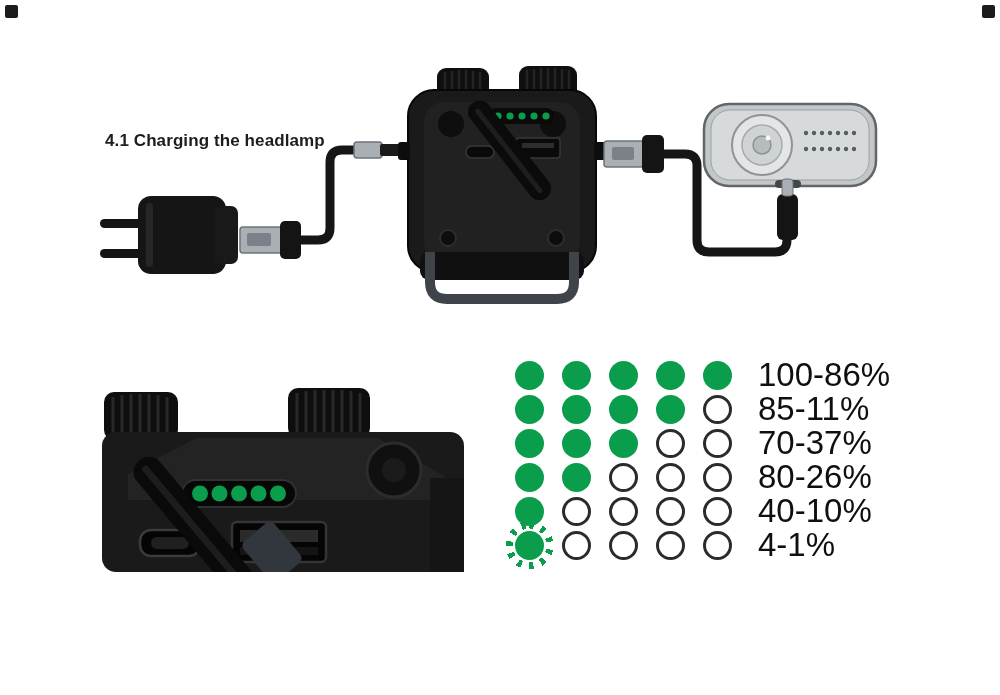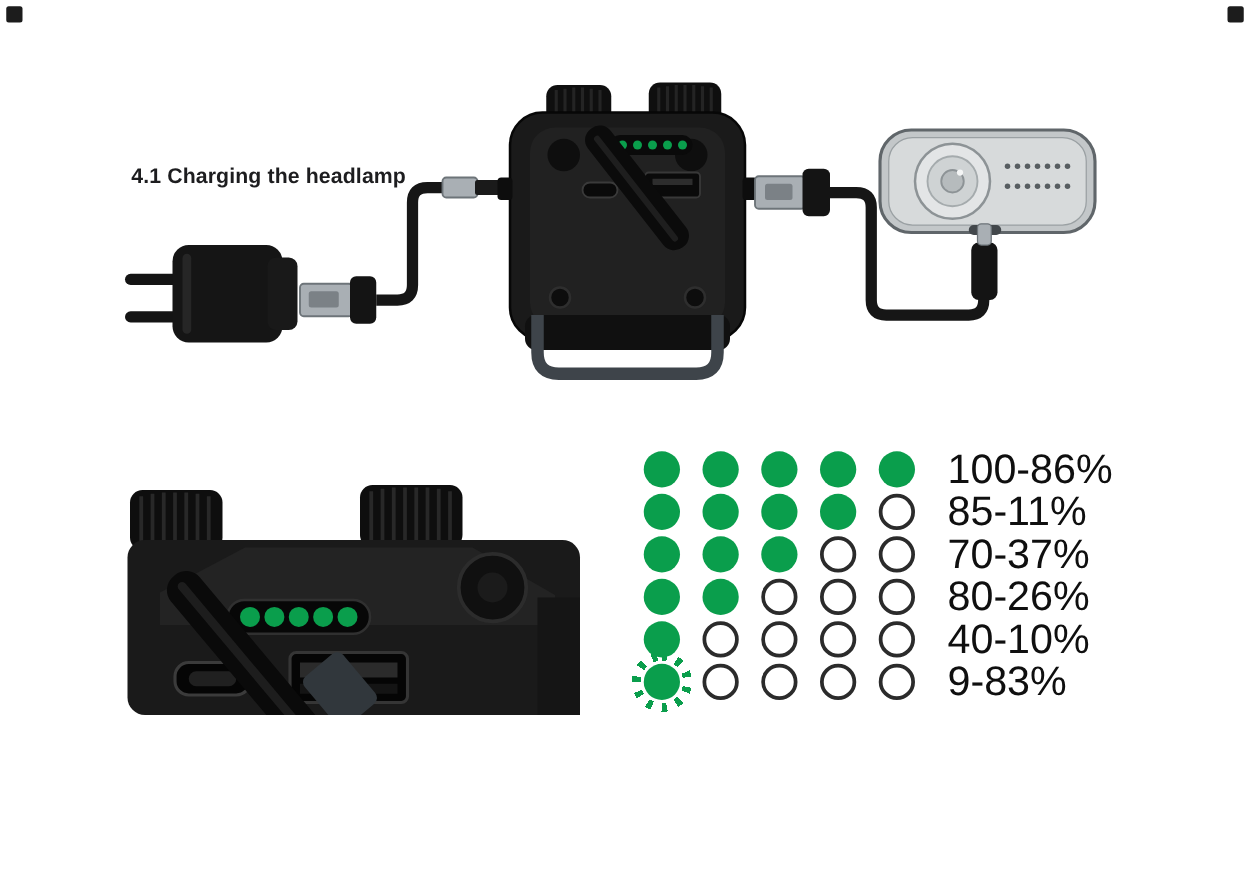--- a/index.html
+++ b/index.html
@@ -219,19 +219,19 @@
         <span class="dot empty"></span>
         <span class="dot empty"></span>
         <span class="legend-label">40-10%</span>
       </div>
       <div class="legend-row">
         <span class="dot filled blinking"></span>
         <span class="dot empty"></span>
         <span class="dot empty"></span>
         <span class="dot empty"></span>
         <span class="dot empty"></span>
-        <span class="legend-label">9-83%</span>
+        <span class="legend-label">4-1%</span>
       </div>
     </div>
 
   <div class="crop-mark" id="crop-tl"></div>
   <div class="crop-mark" id="crop-tr"></div>
 </div>
 
 </body></html>

